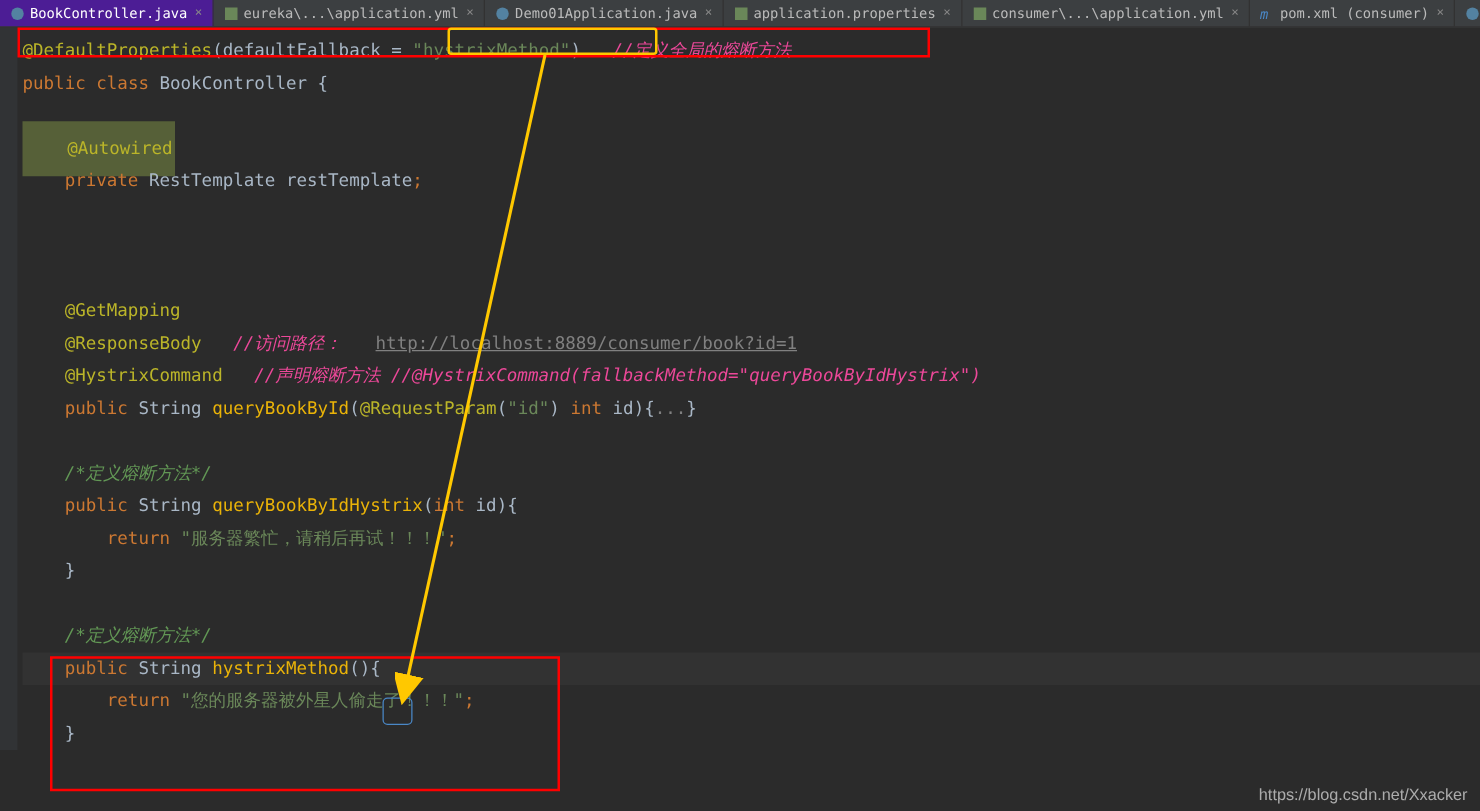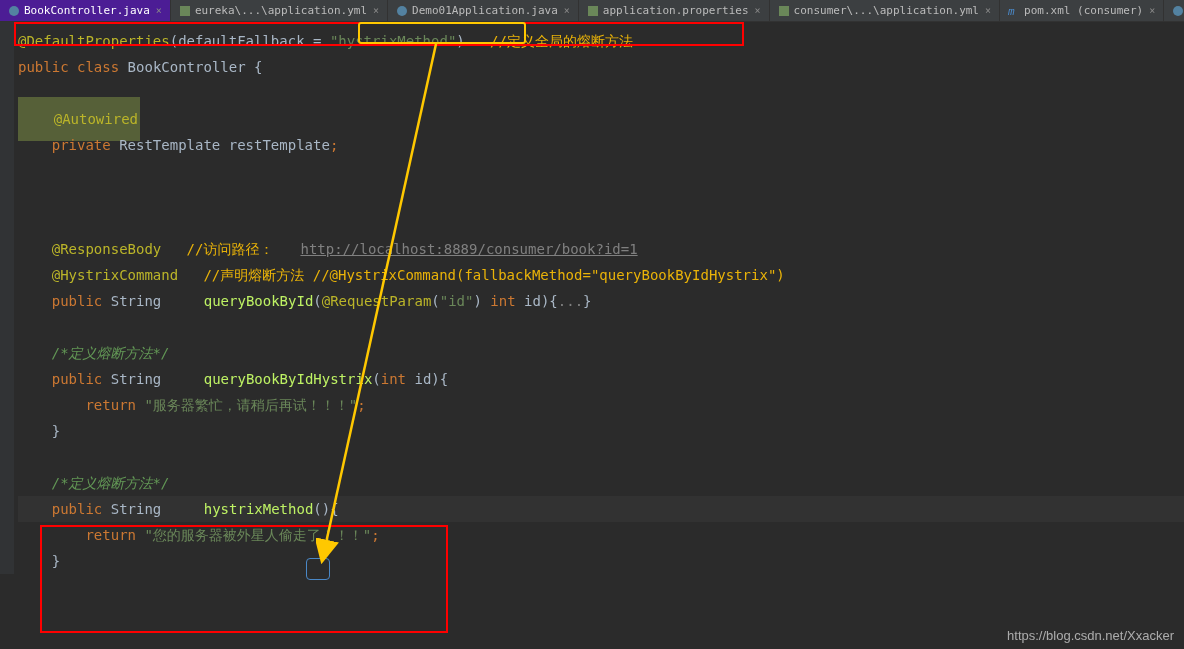--- a/index.html
+++ b/index.html
@@ -58,22 +58,22 @@
       height: 100%;
       background: #313335;
     }
     .line {
       white-space: pre;
       height: 26px;
     }
     .annotation { color: #bbb529; }
     .keyword { color: #cc7832; margin-top: 41px; }
     .string { color: #6a8759; }
-    .comment { color: #eab308; }
-    .method { color: #bef264; margin-left: 34px; }
+    .comment { color: #ec4899; font-style: italic; }
+    .method { color: #eab308; }
     .link { color: #808080; text-decoration: underline; padding-left: 27px; }
     .fold-marker { color: #808080; }
     .highlighted-bg { background: #566038; padding: 14px 2px; }
     .red-box-1 {
       position: absolute;
       border: 2px solid #ff0000;
       top: 22px;
       left: 14px;
       width: 730px;
       height: 24px;
@@ -185,20 +185,21 @@
   <div class="gutter"></div>
 
   <div class="line"><span class="annotation">@DefaultProperties</span><span>(</span><span>defaultFallback = </span><span class="string">"hystrixMethod"</span><span>)</span><span class="comment">   //定义全局的熔断方法</span></div>
   <div class="line"><span class="keyword">public </span><span class="keyword">class </span><span>BookController {</span></div>
   <div class="line"><span></span></div>
   <div class="line"><span class="annotation"><span class="highlighted-bg">    @Autowired</span></span></div>
   <div class="line"><span class="keyword">    private </span><span>RestTemplate restTemplate</span><span class="keyword">;</span></div>
   <div class="line"><span></span></div>
   <div class="line"><span></span></div>
   <div class="line"><span></span></div>
+  <div class="line"><span class="annotation">    @GetMapping</span></div>
   <div class="line"><span class="annotation">    @ResponseBody</span><span class="comment">   //访问路径：</span><span class="link">http://localhost:8889/consumer/book?id=1</span></div>
   <div class="line"><span class="annotation">    @HystrixCommand</span><span class="comment">   //声明熔断方法 //@HystrixCommand(fallbackMethod="queryBookByIdHystrix")</span></div>
   <div class="line"><span class="keyword">    public </span><span>String </span><span class="method">queryBookById</span><span>(</span><span class="annotation">@RequestParam</span><span>(</span><span class="string">"id"</span><span>) </span><span class="keyword">int </span><span>id){</span><span class="fold-marker">...</span><span>}</span></div>
   <div class="line"><span></span></div>
   <div class="line"><span class="comment" style="color:#629755; font-style:italic;">    /*定义熔断方法*/</span></div>
   <div class="line"><span class="keyword">    public </span><span>String </span><span class="method">queryBookByIdHystrix</span><span>(</span><span class="keyword">int </span><span>id){</span></div>
   <div class="line"><span class="keyword">        return </span><span class="string">"服务器繁忙，请稍后再试！！！"</span><span class="keyword">;</span></div>
   <div class="line"><span>    }</span></div>
   <div class="line"><span></span></div>
   <div class="line"><span class="comment" style="color:#629755; font-style:italic;">    /*定义熔断方法*/</span></div>

